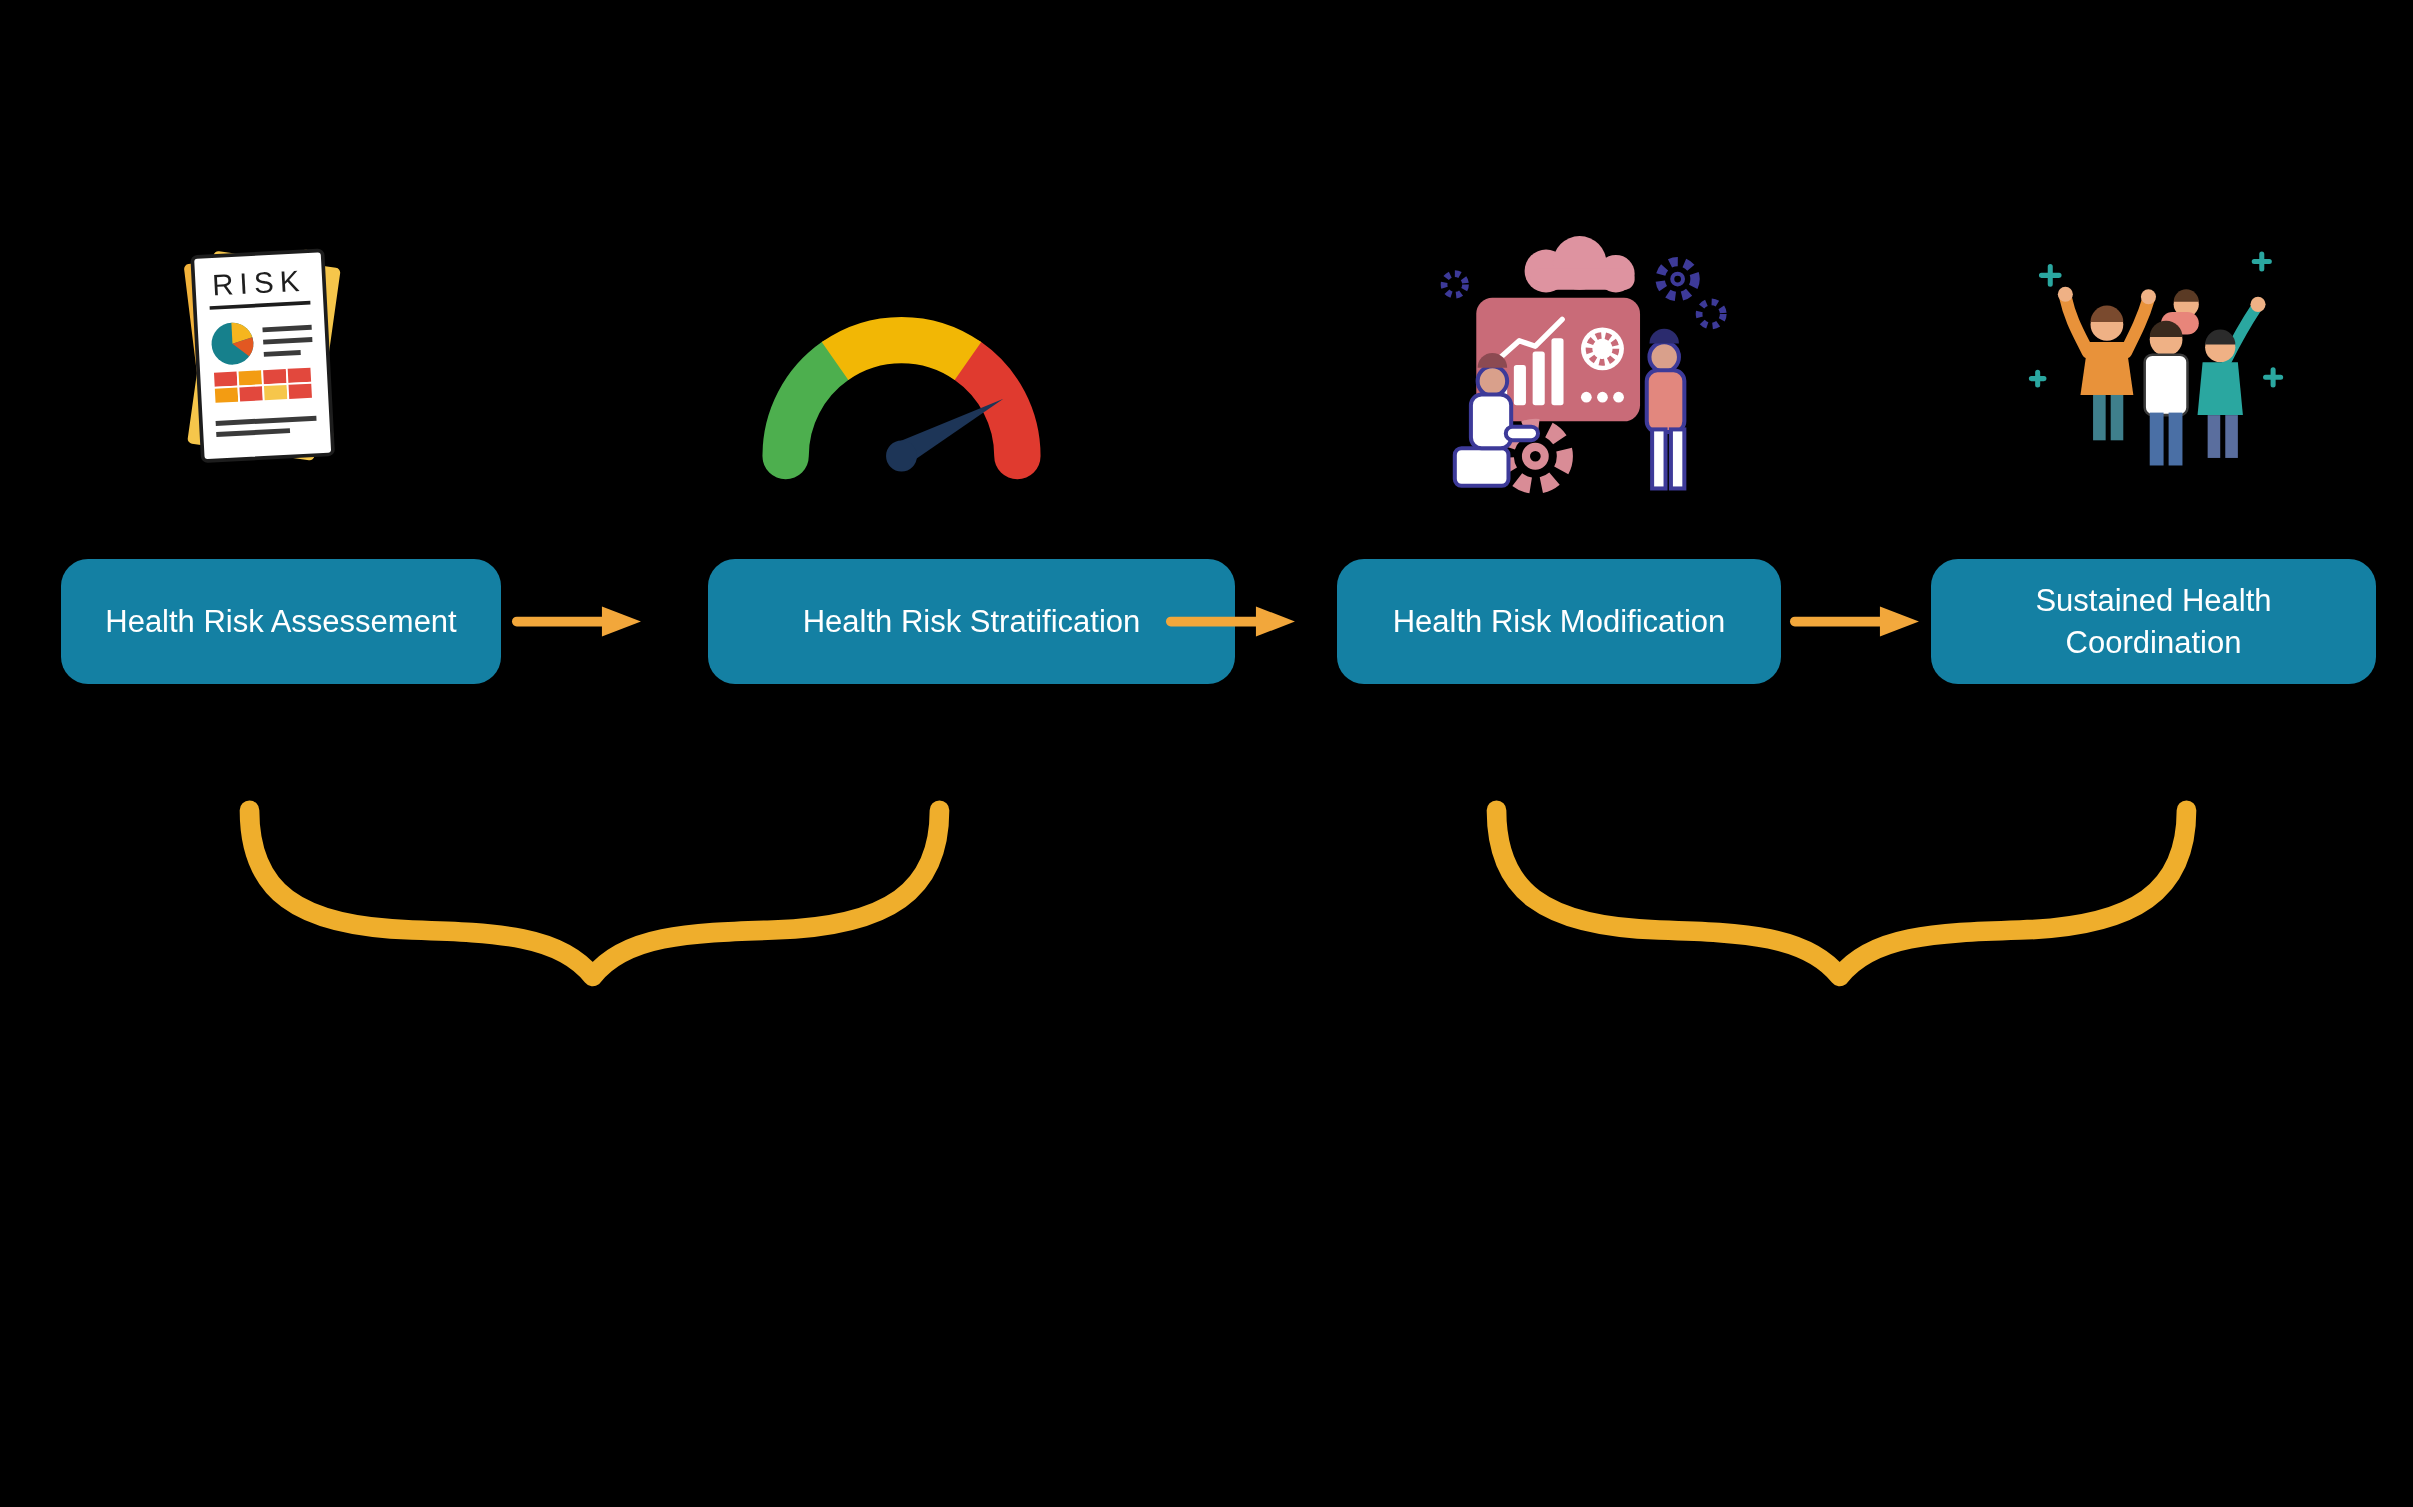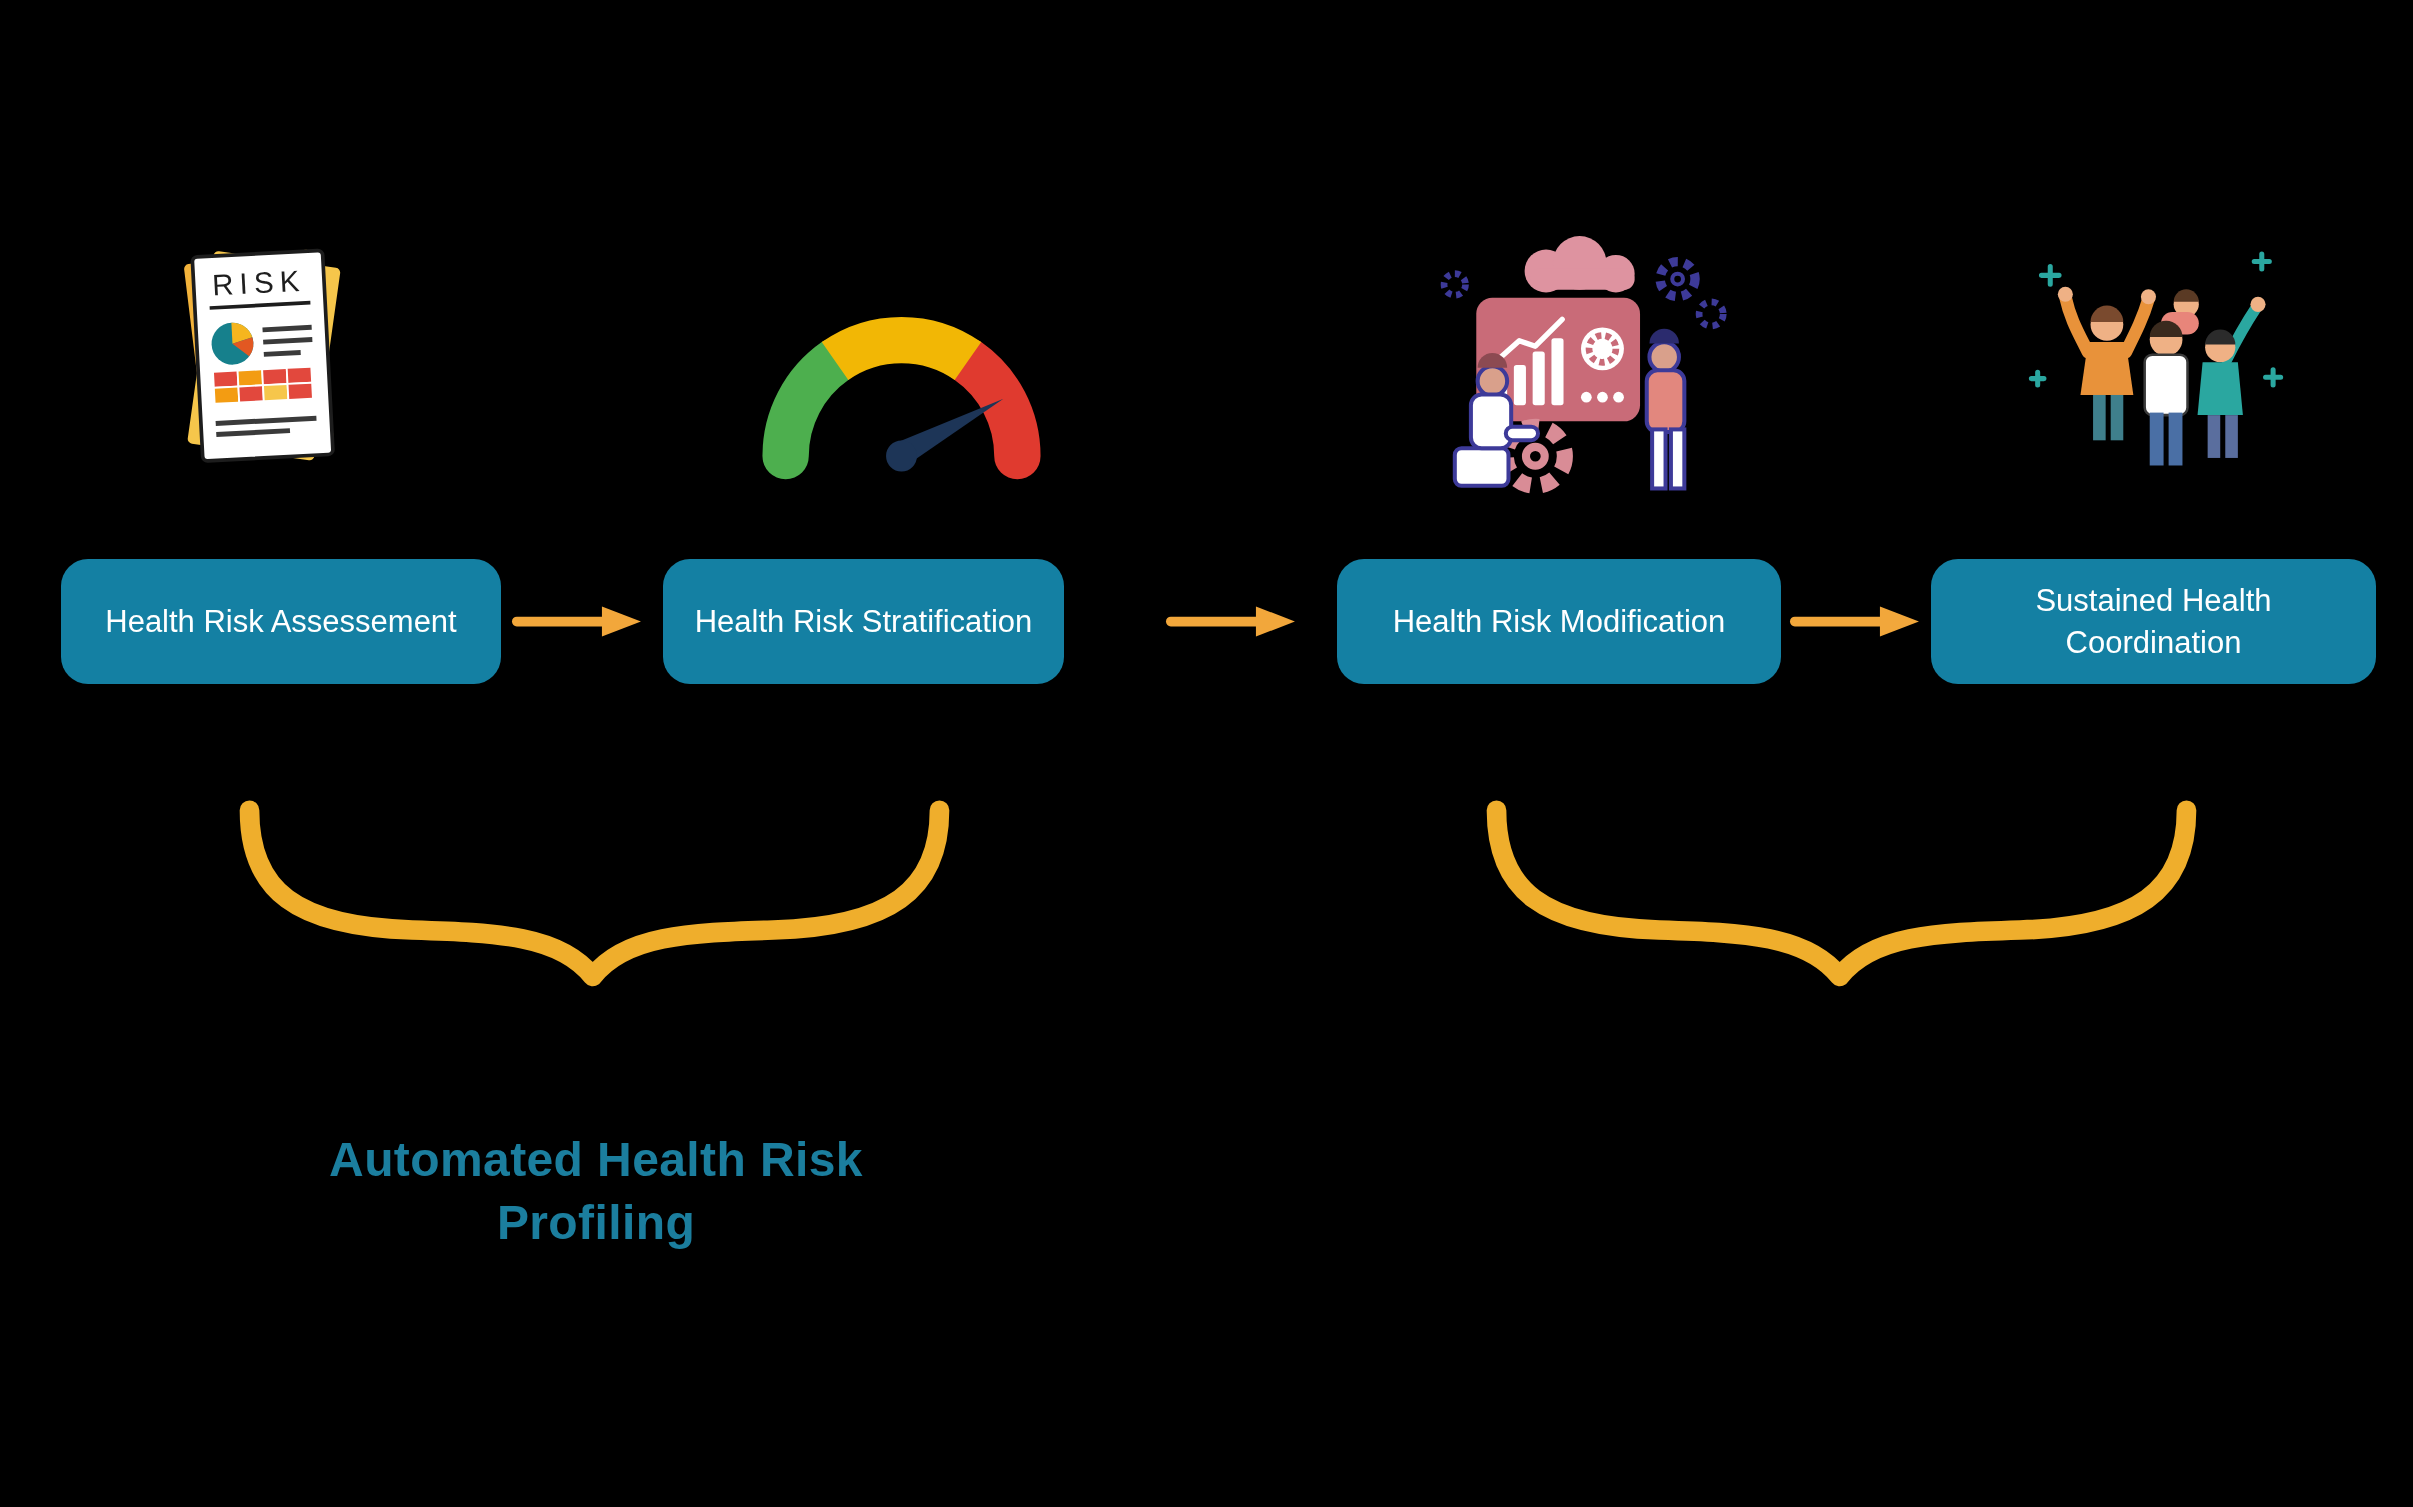--- a/index.html
+++ b/index.html
@@ -24,21 +24,21 @@
     justify-content: center;
     text-align: center;
     color: var(--box_text, #ffffff);
     font-size: 31px;
     font-weight: 500;
     line-height: 1.35;
     padding: 0 14.3px;
     box-sizing: border-box;
   }
   .box-1 { left: 41px;   width: 440px; margin-left: 20px; }
-  .box-2 { left: 663px;  width: 401px; }
+  .box-2 { left: 708px;  width: 527px; }
   .box-3 { left: 1337px; width: 444px; }
   .box-4 { left: 1931px; width: 445px; }
 
   
   .arrow { position: absolute; top: 602px; }
   .arrow-1 { left: 511px; }
   .arrow-2 { left: 1165px; }
   .arrow-3 { left: 1789px; }
   .arrow-line { stroke: var(--arrow, #F2A73B); stroke-width: 11; stroke-linecap: round; }
   .arrow-head { fill: var(--arrow, #F2A73B); }
@@ -262,16 +262,15 @@
     <polygon class="arrow-head" points="102,5 146,22 102,39"></polygon>
   </svg>
 
   <svg class="brace brace-1" width="715" height="197" viewBox="0 0 800 220">
     <path class="brace-path" d="M 14 18 C 14 108, 66 148, 196 152 C 292 155, 362 158, 398 204 C 434 158, 504 155, 600 152 C 730 148, 786 108, 786 18"></path>
   </svg>
   <svg class="brace brace-2" width="715" height="197" viewBox="0 0 800 220">
     <path class="brace-path" d="M 14 18 C 14 108, 66 148, 196 152 C 292 155, 362 158, 398 204 C 434 158, 504 155, 600 152 C 730 148, 786 108, 786 18"></path>
   </svg>
 
-  <div class="group-label label-1">Automated Health Risk Profiling</div>
 
 </div>
 
 
 </body></html>

